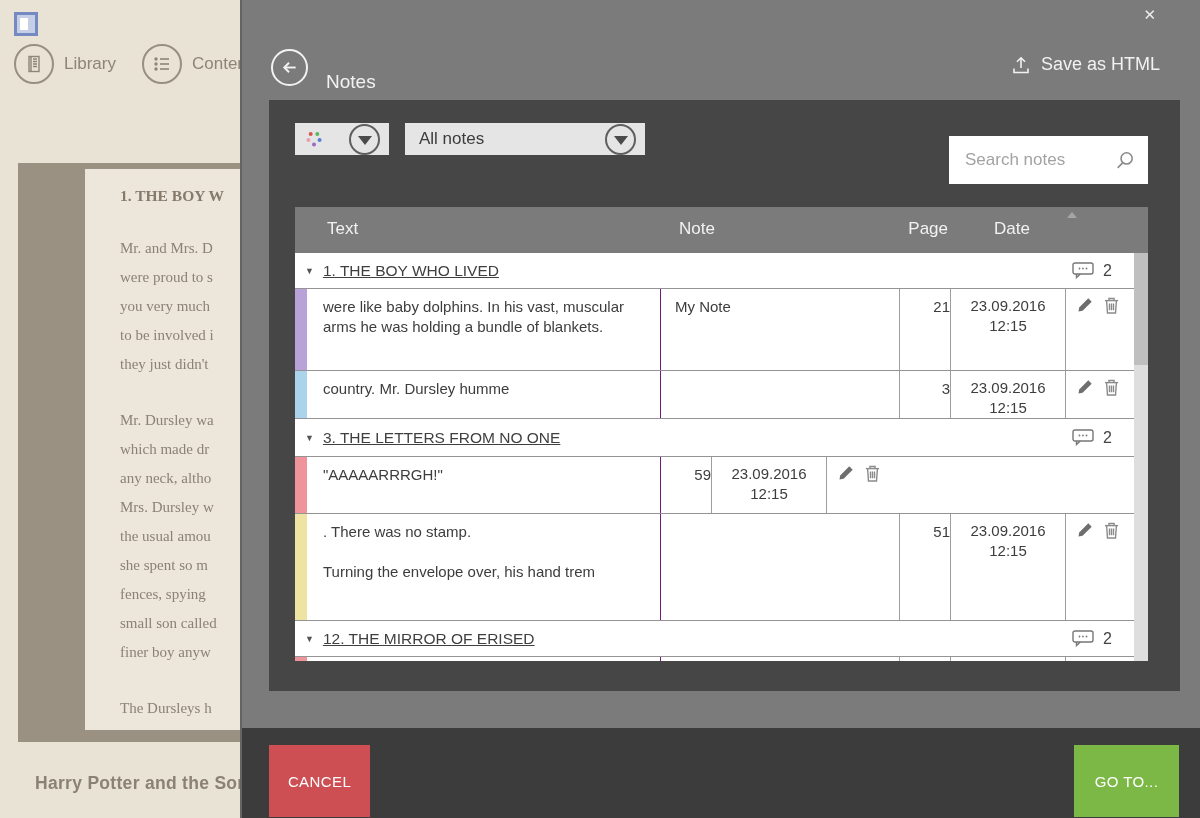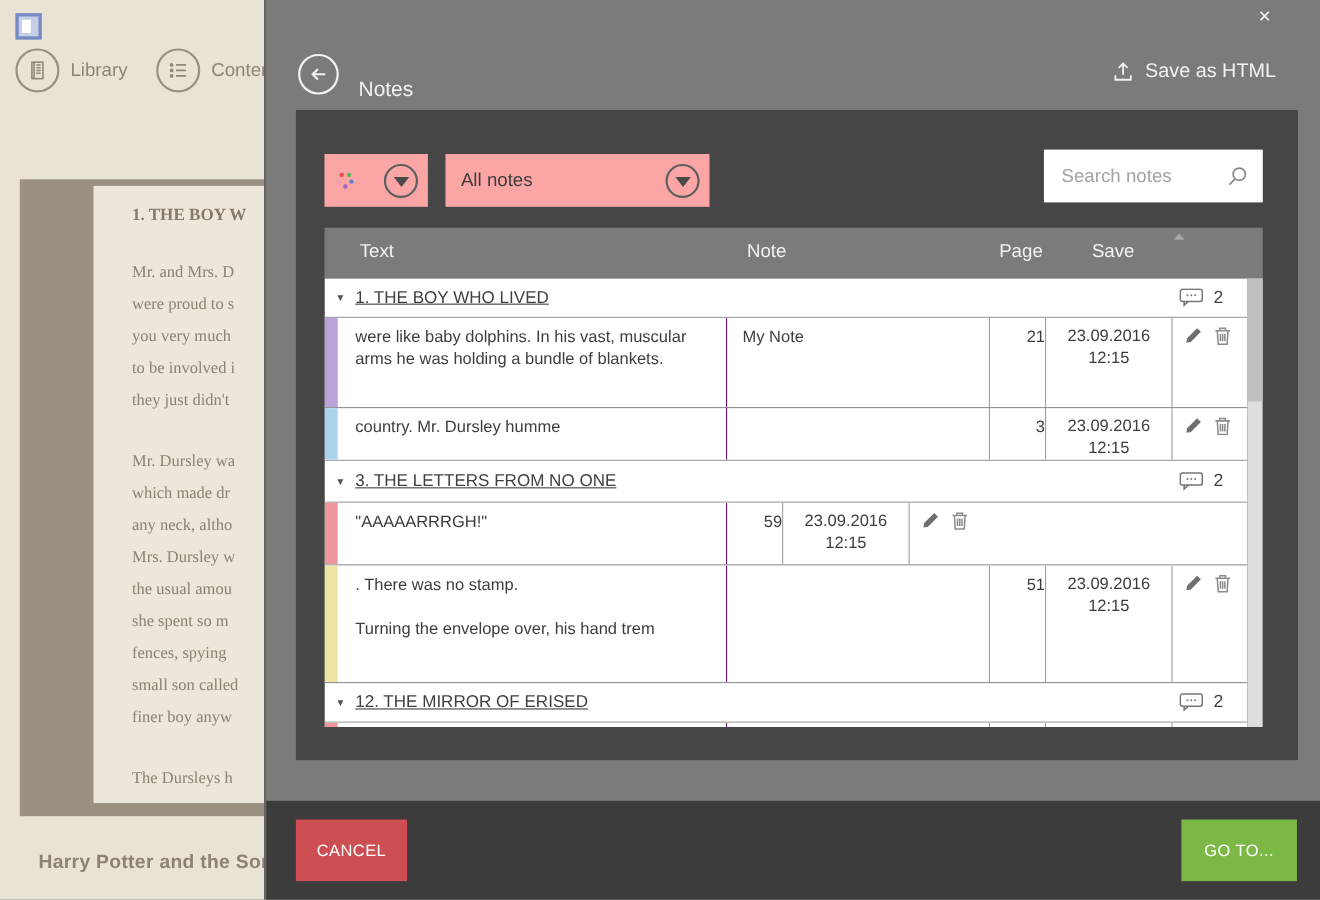--- a/index.html
+++ b/index.html
@@ -37,21 +37,21 @@
   .back-button { position:absolute; left:29px; top:49px; width:37px; height:37px;
     border:2px solid #f2f2f2; border-radius:50%; display:flex; align-items:center; justify-content:center;
     background:transparent; cursor:pointer; }
   .dialog-title { position:absolute; left:84px; top:71px; color:#f2f2f2; font-size:19px; }
   .save-html-button { position:absolute; right:40px; top:54px; display:flex; align-items:center; gap:10px;
     color:#f2f2f2; font-size:18px; background:none; border:none; cursor:pointer;
     font-family:"Liberation Sans", sans-serif; }
 
   .panel { position:absolute; left:27px; top:100px; width:911px; height:591px; background:#464646; }
 
-  .dropdown { position:absolute; top:40px; height:48px; background:#fca5a5; display:flex;
+  .dropdown { position:absolute; top:23px; height:32px; background:#e5e5e5; display:flex;
     align-items:center; justify-content:space-between; padding:0 9px; cursor:pointer; }
   .dd-color { left:26px; width:94px; }
   .dd-notes { left:136px; width:240px; }
   .dd-label { font-size:17px; color:#3c3c3c; padding-left:5px; }
   .chevron-circle { width:31px; height:31px; border:2px solid #5f5f5f; border-radius:50%;
     display:flex; align-items:center; justify-content:center; flex:none; }
   .chevron-down { width:0; height:0; border-left:7px solid transparent; border-right:7px solid transparent;
     border-top:9px solid #4a4a4a; margin-top:2px; }
 
   .search-box { position:absolute; left:680px; top:36px; width:199px; height:48px; background:#fff;
@@ -94,21 +94,21 @@
   .cell-note { width:239px; padding:8px 14px; border-right:1px solid #9e9e9e; }
   .cell-page { width:51px; padding:8px 0 8px 0; border-right:1px solid #9e9e9e; text-align:right; }
   .cell-date { width:115px; padding:7px 2px; border-right:1px solid #9e9e9e; text-align:center; }
   .cell-actions { flex:1; padding:8px 0 0 11px; display:flex; gap:11px; align-items:flex-start; }
   .icon-btn { background:none; border:none; cursor:pointer; padding:0; display:flex; }
 
   .scrollbar-track { position:absolute; right:0; top:0; width:14px; height:408px; background:#dedede; }
   .scrollbar-thumb { position:absolute; top:0; left:0; width:14px; height:112px; background:#bfbfbf; }
 
   .bottom-bar { position:absolute; left:0; top:728px; width:960px; height:90px; background:#3c3c3c; }
-  .btn { position:absolute; top:17px; height:56px; border:none; color:#fff; font-size:15px;
+  .btn { position:absolute; top:17px; height:72px; border:none; color:#fff; font-size:15px;
     letter-spacing:0.4px; cursor:pointer; font-family:"Liberation Sans", sans-serif; }
   .btn-cancel { left:27px; width:101px; }
   .btn-goto { right:23px; width:105px; }
 </style>
 </head>
 <body>
 
 <div>
   <div class="window-icon">
     <div class="wi-inner"></div>
@@ -221,21 +221,21 @@
         <circle cx="12" cy="8" r="5.3"></circle>
           <path d="M8.2 12.3 L3.5 17"></path>
       </svg>
     </div>
 
     <div class="notes-table">
       <div class="thead">
         <span class="th th-text">Text</span>
         <span class="th th-note">Note</span>
         <span class="th th-page">Page</span>
-        <span class="th th-date">Save</span>
+        <span class="th th-date">Date</span>
         <span class="sort-arrow"></span>
       </div>
       <div class="tbody">
         <div class="rows">
             <div class="section-row">
     <span class="section-arrow">▼</span>
     <span class="section-title">1. THE BOY WHO LIVED</span>
     <span class="bubble-icon">
       <svg width="22" height="17" viewBox="0 0 22 17" fill="none" stroke="#777" stroke-width="1.4">
         <rect x="1" y="1" width="20" height="11" rx="2"></rect>

